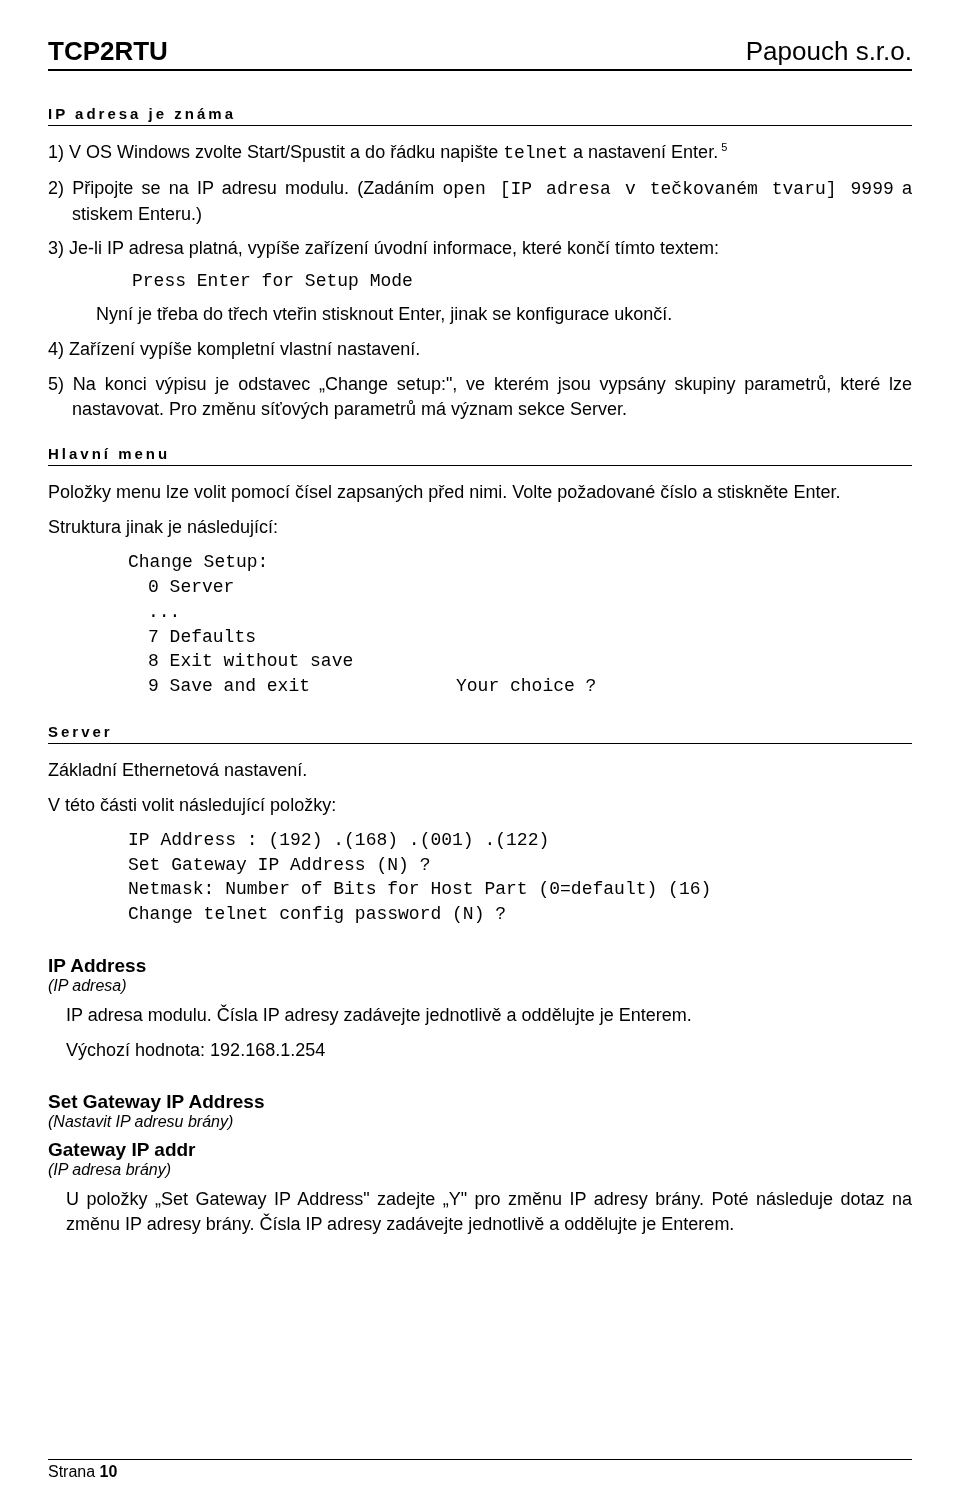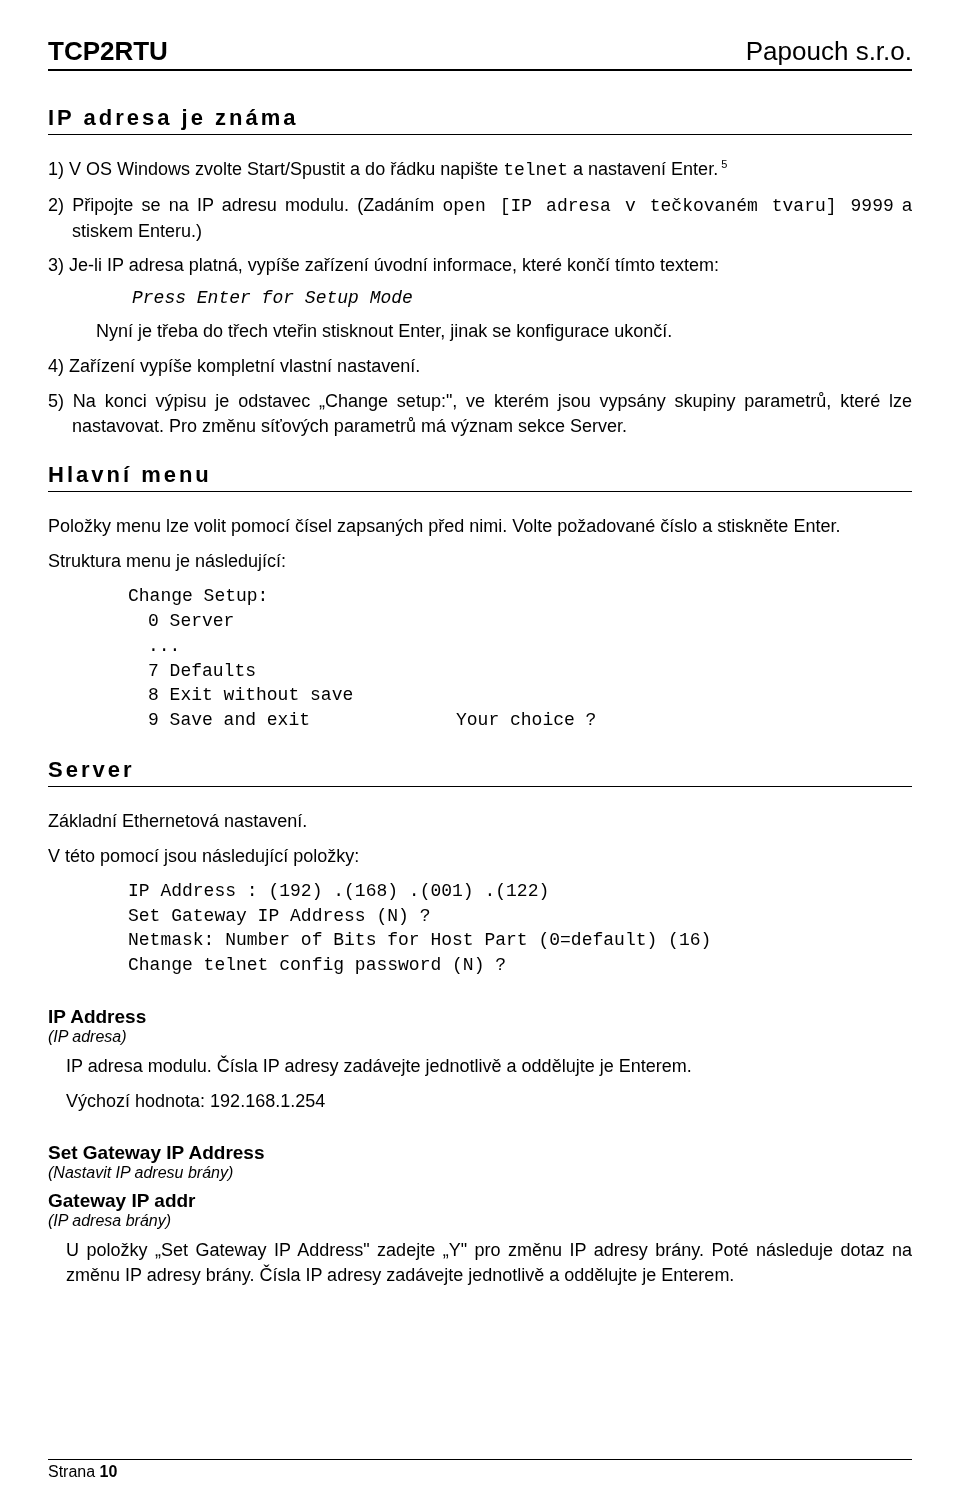--- a/index.html
+++ b/index.html
@@ -25,27 +25,27 @@
     margin-bottom: 34px;
   }
   .header-left {
     font-size: 26px;
     font-weight: bold;
   }
   .header-right {
     font-size: 26px;
   }
   .sec-heading {
-    font-size: 22px;
+    font-size: 15px;
     font-weight: bold;
     letter-spacing: 3px;
     border-bottom: 1px solid #000;
     padding-bottom: 3px;
     margin-top: 24px;
-    margin-bottom: 22px;
+    margin-bottom: 14px;
   }
   .body-text {
     font-size: 18px;
     line-height: 1.38;
   }
   .mono {
     font-family: "Courier New", Courier, monospace;
   }
   ol.num-list {
     list-style: none;
@@ -110,48 +110,48 @@
 
   <ol class="num-list body-text">
     <li>
       <span>1) V OS Windows zvolte Start/Spustit a do řádku napište </span><span class="mono">telnet</span><span> a nastavení Enter.</span><span class="sup"> 5</span>
     </li>
     <li>
       <span>2) Připojte se na IP adresu modulu. (Zadáním </span><span class="mono">open [IP adresa v tečkovaném tvaru] 9999</span><span> a stiskem Enteru.)</span>
     </li>
     <li>
       <span>3) Je-li IP adresa platná, vypíše zařízení úvodní informace, které končí tímto textem:</span>
-      <div class="mono indent-block" style="text-indent:0; margin-top:8px;font-style:italic;">Press Enter for Setup Mode</div>
+      <div class="mono indent-block" style="text-indent:0; margin-top:8px;">Press Enter for Setup Mode</div>
       <div class="indent-block2" style="text-indent:0; margin-top:8px;">Nyní je třeba do třech vteřin stisknout Enter, jinak se konfigurace ukončí.</div>
     </li>
     <li>4) Zařízení vypíše kompletní vlastní nastavení.</li>
     <li>5) Na konci výpisu je odstavec „Change setup:", ve kterém jsou vypsány skupiny parametrů, které lze nastavovat. Pro změnu síťových parametrů má význam sekce Server.</li>
   </ol>
 
   <div class="sec-heading">Hlavní menu</div>
 
   <p class="body-text para">Položky menu lze volit pomocí čísel zapsaných před nimi. Volte požadované číslo a stiskněte Enter.</p>
-  <p class="body-text para" style="text-align:left;">Struktura menu je následující:</p>
+  <p class="body-text para" style="text-align:left;">Struktura jinak je následující:</p>
 
   <div class="mono body-text" style="margin-left:80px;">
     <div>Change Setup:</div>
     <div style="margin-left:20px;">0 Server</div>
     <div style="margin-left:20px;">...</div>
     <div style="margin-left:20px;">7 Defaults</div>
     <div style="margin-left:20px;">8 Exit without save</div>
     <div class="menu-grid" style="margin-left:20px;">
       <span>9 Save and exit</span>
       <span>Your choice ?</span>
     </div>
   </div>
 
   <div class="sec-heading">Server</div>
 
   <p class="body-text para" style="text-align:left;">Základní Ethernetová nastavení.</p>
-  <p class="body-text para" style="text-align:left;">V této pomocí jsou následující položky:</p>
+  <p class="body-text para" style="text-align:left;">V této části volit následující položky:</p>
 
   <div class="mono body-text" style="margin-left:80px;">
     <div>IP Address : (192) .(168) .(001) .(122)</div>
     <div>Set Gateway IP Address (N) ?</div>
     <div>Netmask: Number of Bits for Host Part (0=default) (16)</div>
     <div>Change telnet config password (N) ?</div>
   </div>
 
   <div class="def-title">IP Address</div>
   <div class="def-sub">(IP adresa)</div>

